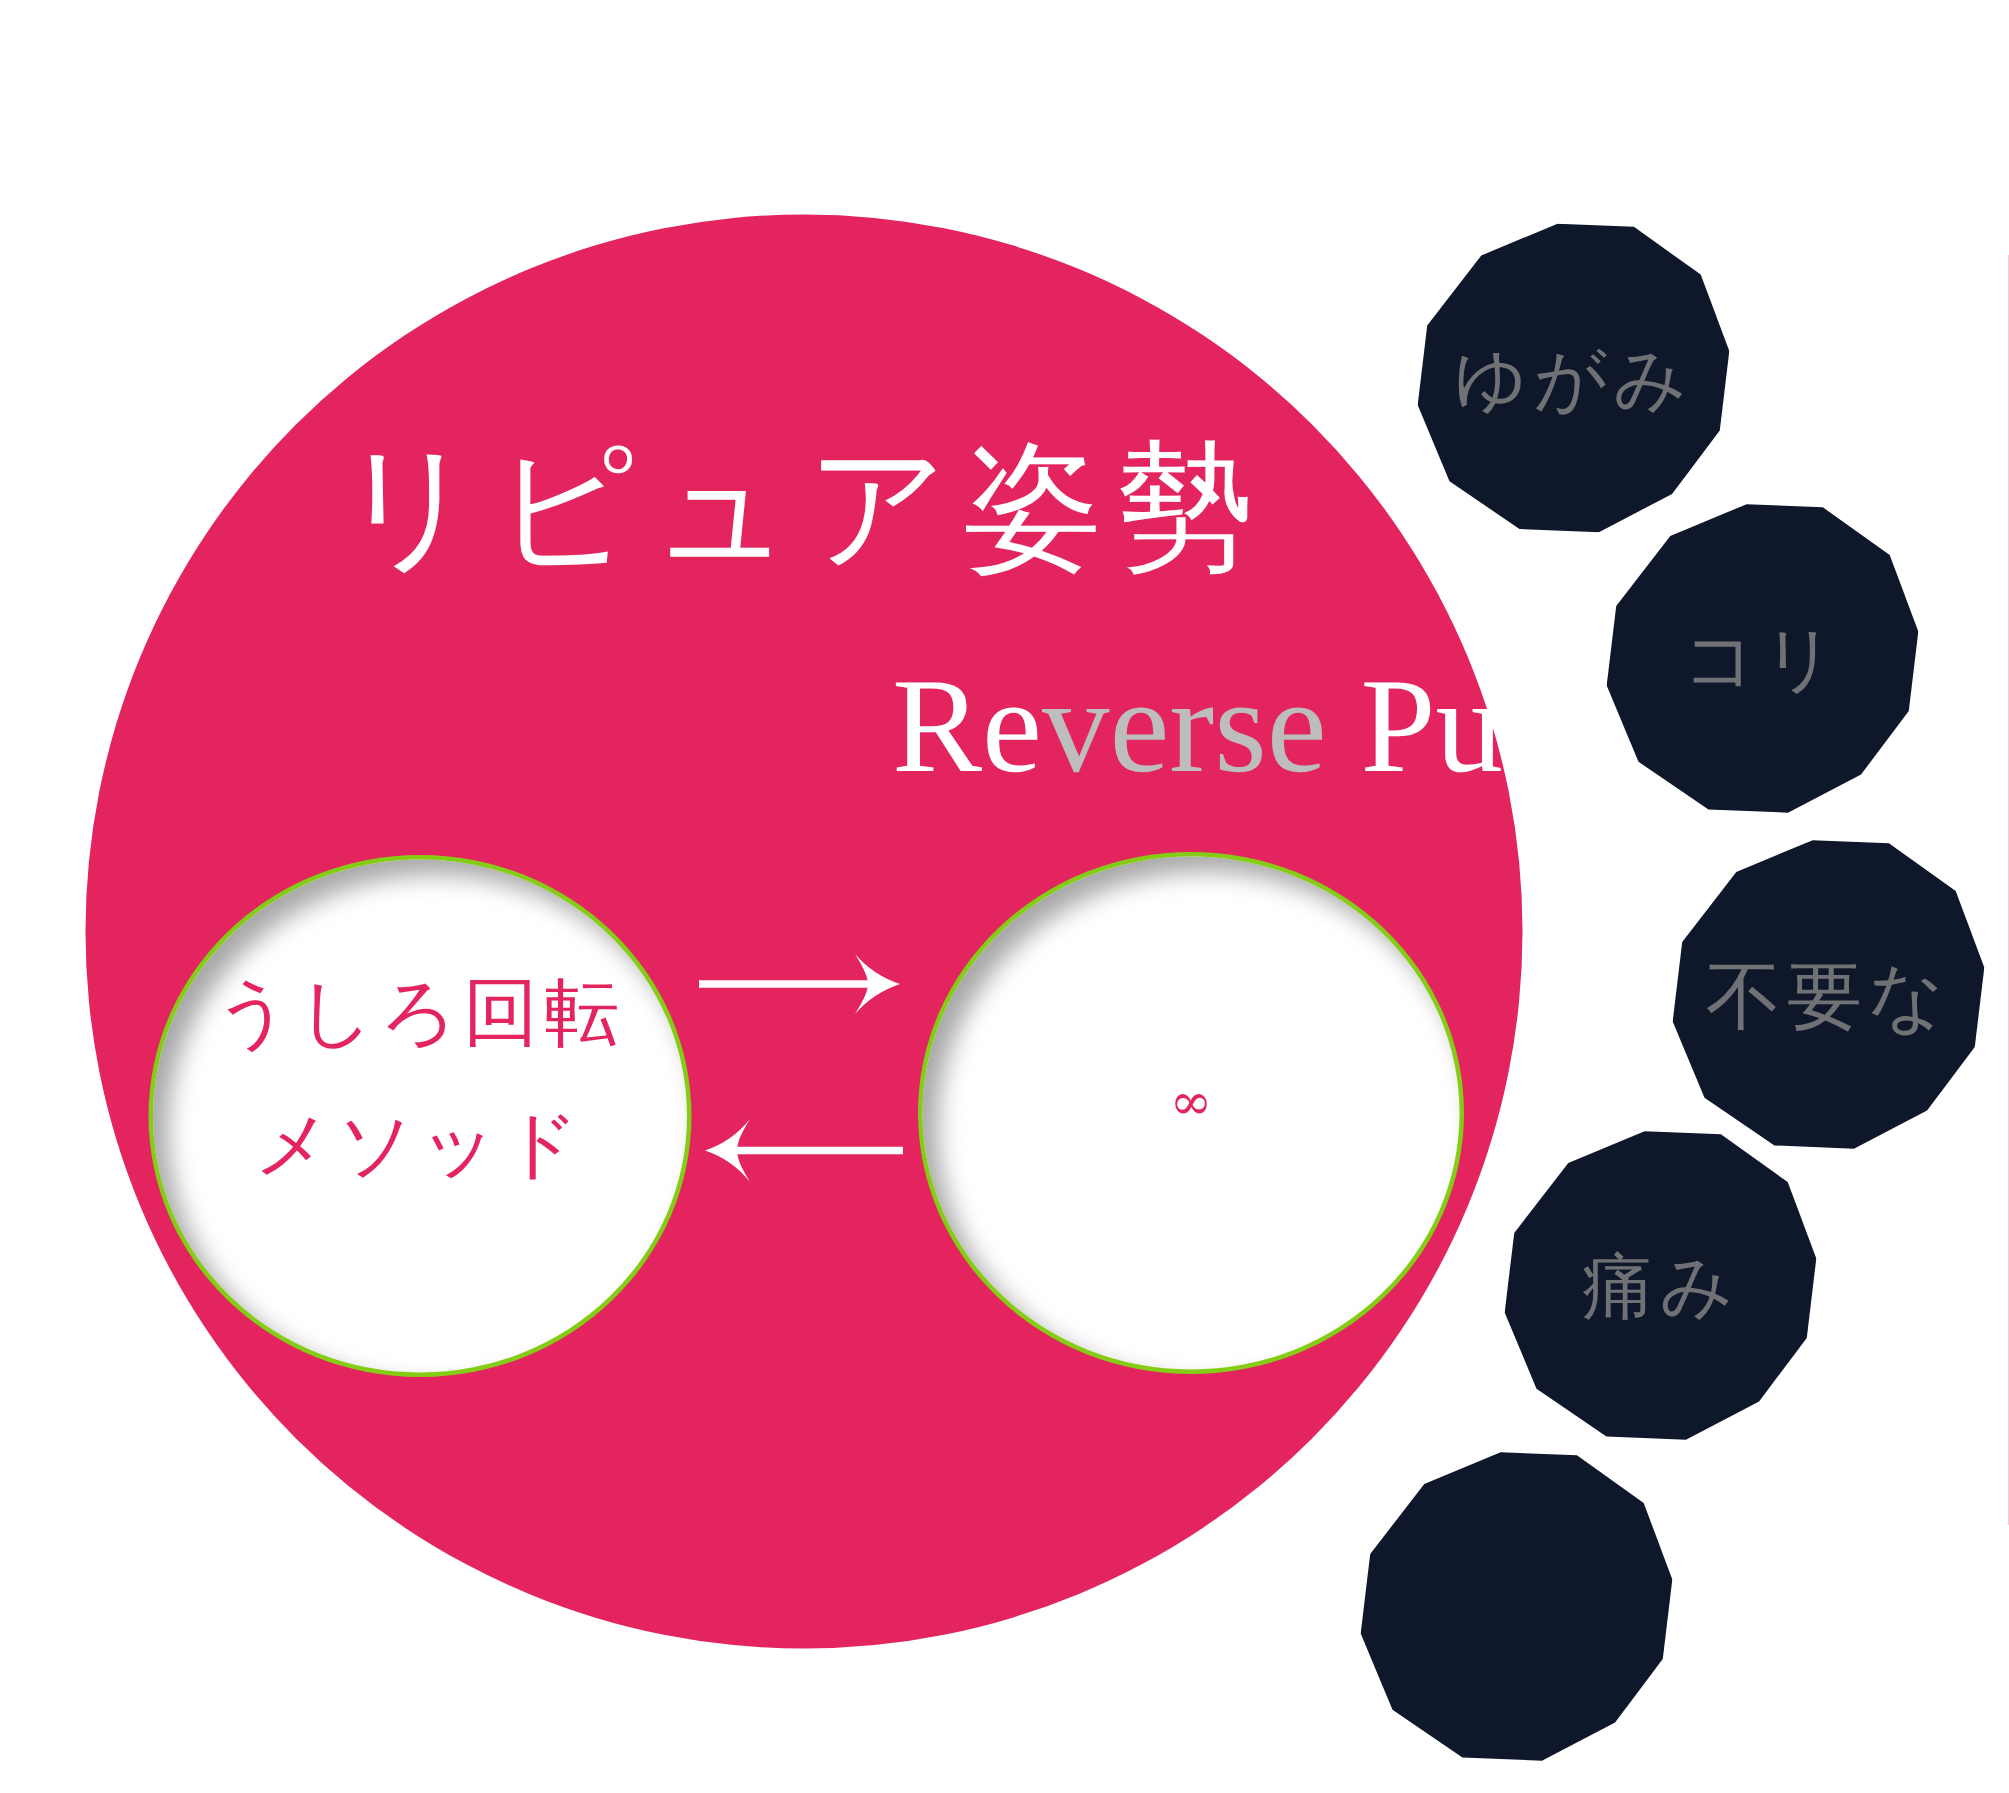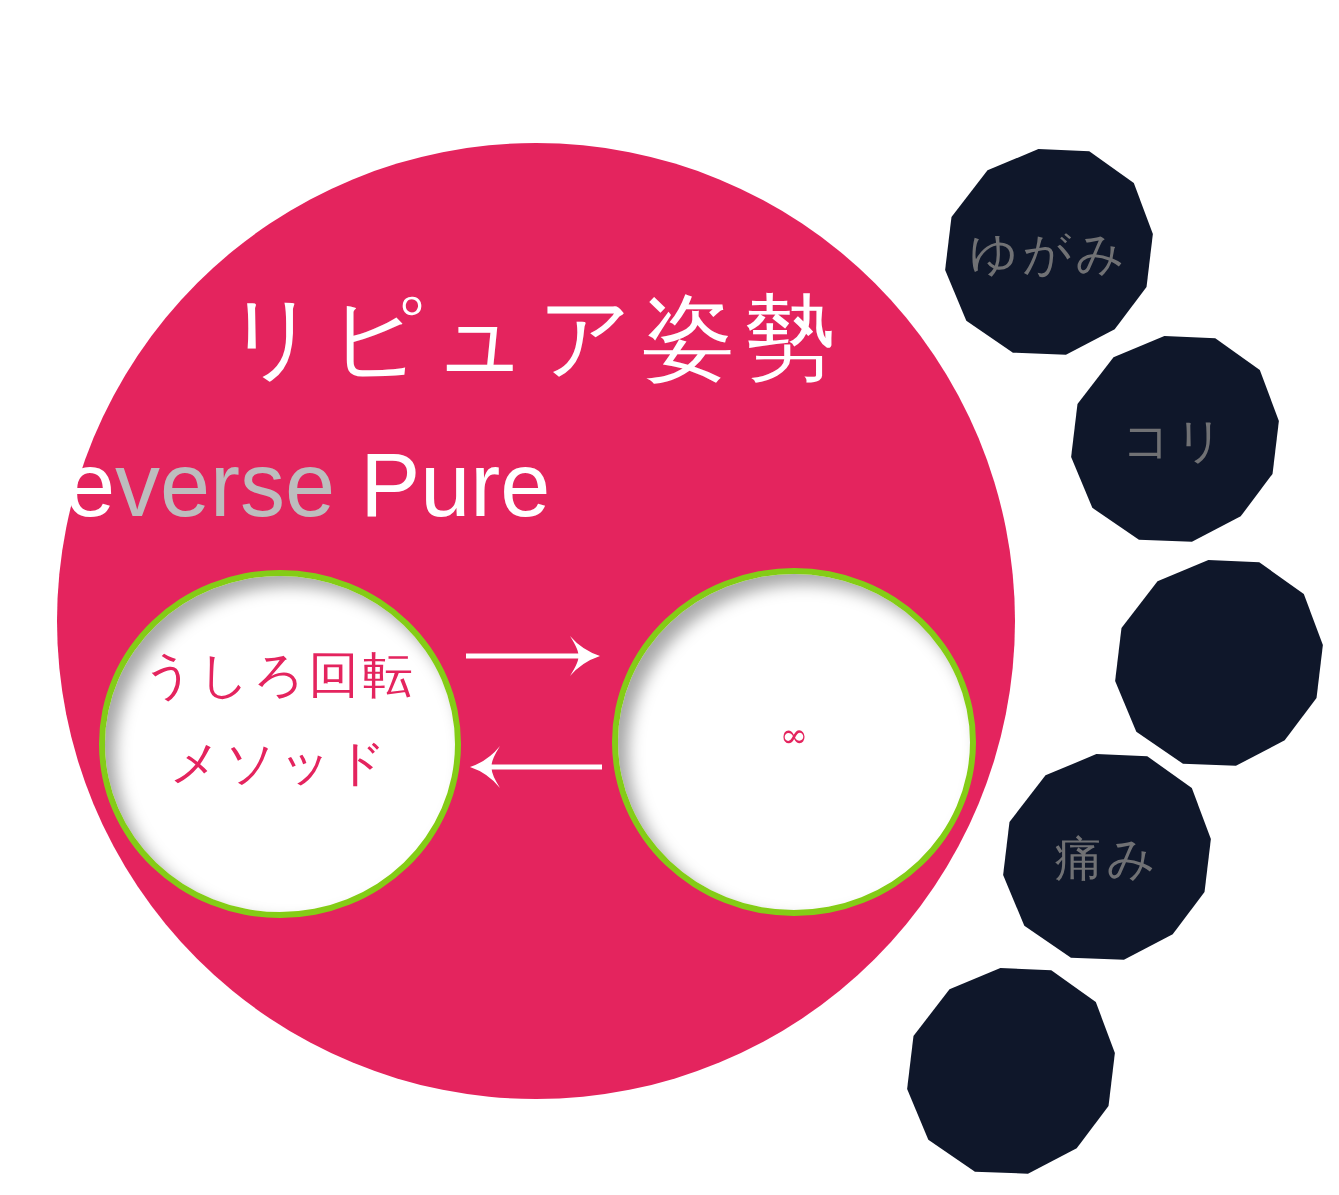--- a/index.html
+++ b/index.html
@@ -9,30 +9,30 @@
     .main-circle {
       position: absolute; left: 57px; top: 143px; width: 958px; height: 956px;
       border-radius: 50%; background: #E4245E;
     }
     .title-jp {
       position: absolute; left: 0; top: 292px; width: 1072px; text-align: center;
       color: #ffffff; font-size: 92px; letter-spacing: 10px; line-height: 1;
       font-family: "DejaVu Serif", "Liberation Serif", serif;
     }
     .title-en {
-      position: absolute; left: 0; top: 440px; width: 1072px; text-align: left;
+      position: absolute; left: 0; top: 440px; width: 1072px; text-align: right;
       color: #ffffff; font-size: 90px; line-height: 1;
-      font-family: Liberation Sans, sans-serif;
+      font-family: Liberation Serif, serif;
     }
     .title-en .mid { color: #BDBDBE; }
 
     .inner-circle {
       position: absolute; border-radius: 50%; background: #ffffff;
       box-shadow: inset 10px 10px 16px rgba(0,0,0,0.35);
-      border: 6px solid #84cc16;
+      border: 3px solid #84cc16;
       box-sizing: border-box;
       display: flex; flex-direction: column; align-items: center; justify-content: center;
       color: #E4245E; text-align: center;
       font-family: "DejaVu Serif", "Liberation Serif", serif;
     }
     .inner-left  { left: 99px;  top: 570px; width: 362px; height: 348px; }
     .inner-right { left: 612px; top: 568px; width: 364px; height: 348px; }
 
     .inner-left .line { font-size: 50px; line-height: 1; letter-spacing: 4px; }
     .inner-left .line + .line { margin-top: 38px; }
@@ -92,20 +92,21 @@
 </svg>
 
 <div class="poly poly-1">
   <div class="txt">ゆがみ</div>
 </div>
 <div class="poly poly-2">
   <div class="txt">コリ</div>
 </div>
 <div class="poly poly-3">
   <div class="txt">
+    <div>不要な</div>
   </div>
 </div>
 <div class="poly poly-4">
   <div class="txt">痛み</div>
 </div>
 <div class="poly poly-5">
   <div class="txt">
   </div>
 </div>
 

